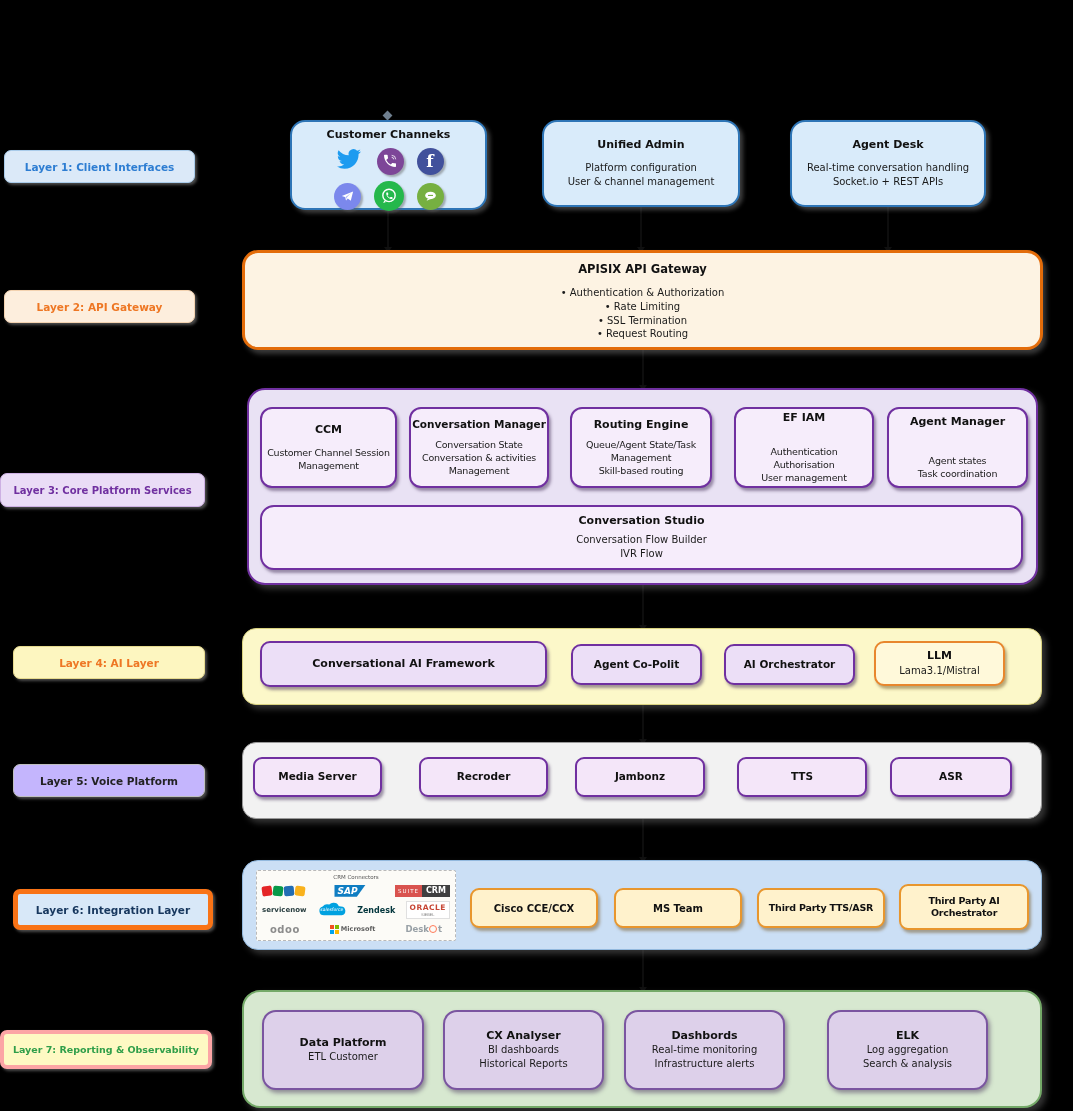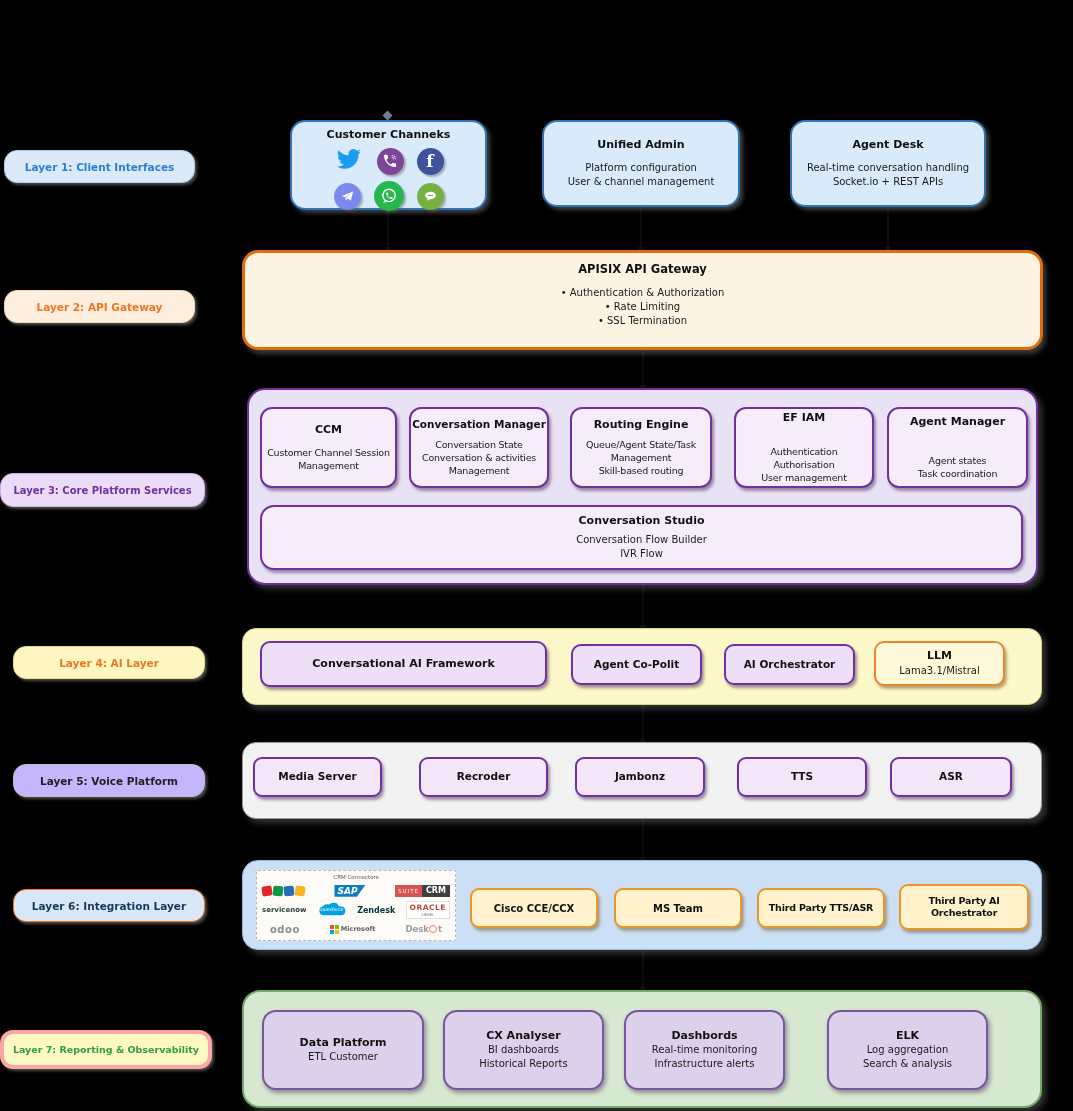--- a/index.html
+++ b/index.html
@@ -1,27 +1,27 @@
 <!DOCTYPE html>
 <html><head>
 <meta charset="utf-8">
 <style>
   html,body{margin:0;padding:0;background:#000;}
   .canvas{position:relative;width:1073px;height:1111px;background:#000;overflow:hidden;
           font-family:"DejaVu Sans",sans-serif;color:#111;}
   
   .llabel{position:absolute;display:flex;align-items:center;justify-content:center;
-          font-weight:bold;border-radius:13px;white-space:nowrap;
+          font-weight:bold;border-radius:7px;white-space:nowrap;
           box-shadow:2px 2px 3px rgba(140,140,140,.55);font-size:10.5px;}
   .l1{left:4px;top:150px;width:189px;height:31px;background:#dbe9f8;color:#2d7dd2;border:1px solid #a9cbea;}
   .l2{left:4px;top:290px;width:189px;height:31px;background:#fdeedd;color:#ee7724;border:1px solid #f3d2b0;}
   .l3{left:0;top:473px;width:203px;height:32px;background:#eadcf6;color:#7030a0;border:1px solid #cdb0e3;font-size:10px;}
   .l4{left:13px;top:646px;width:190px;height:31px;background:#fdf6c0;color:#ee7724;border:1px solid #e6da8e;}
   .l5{left:13px;top:764px;width:190px;height:31px;background:#c4b5fd;color:#222;border:1px solid #bfbfbf;}
-  .l6{left:13px;top:889px;width:190px;height:31px;background:#d8e8f8;color:#17375e;border:1px solid #f97316;}
+  .l6{left:13px;top:889px;width:190px;height:31px;background:#d8e8f8;color:#17375e;border:5px solid #f97316;}
   .l7{left:0;top:1030px;width:204px;height:31px;background:#fef9c3;color:#2f9e49;border:4px solid #fca5a5;font-size:9.5px;}
 
   .box{position:absolute;box-sizing:border-box;text-align:center;}
   .fc{display:flex;flex-direction:column;align-items:center;justify-content:center;}
   .bt{font-weight:bold;font-size:11px;color:#111;line-height:1.3;}
   .bl{font-size:10px;color:#1a1a1a;line-height:1.38;white-space:nowrap;}
   .sm .bl{font-size:9.5px;letter-spacing:-0.2px;}
 
   .blue{background:#d9ebfa;border:2px solid #2e75b6;border-radius:15px;box-shadow:3px 3px 4px rgba(115,115,115,.55);}
   .gw{background:#fdf3e3;border:3px solid #e36c0a;border-radius:16px;box-shadow:3px 4px 5px rgba(115,115,115,.5);}
@@ -157,20 +157,21 @@
     <div class="bt">Agent Desk</div>
     <div class="bl" style="margin-top:9px">Real-time conversation handling</div>
     <div class="bl">Socket.io + REST APIs</div>
   </div>
 
   <div class="box gw" style="left:242px;top:250px;width:801px;height:100px;padding-top:9px">
     <div class="bt" style="font-size:11.5px">APISIX API Gateway</div>
     <div class="bl" style="margin-top:9px">• Authentication &amp; Authorization</div>
     <div class="bl">• Rate Limiting</div>
     <div class="bl">• SSL Termination</div>
+    <div class="bl">• Request Routing</div>
   </div>
 
   <div class="box pcont" style="left:247px;top:388px;width:791px;height:197px"></div>
 
   <div class="box pbox fc sm" style="left:260px;top:407px;width:137px;height:81px">
     <div class="bt">CCM</div>
     <div class="bl" style="margin-top:8px">Customer Channel Session</div>
     <div class="bl">Management</div>
   </div>
 

